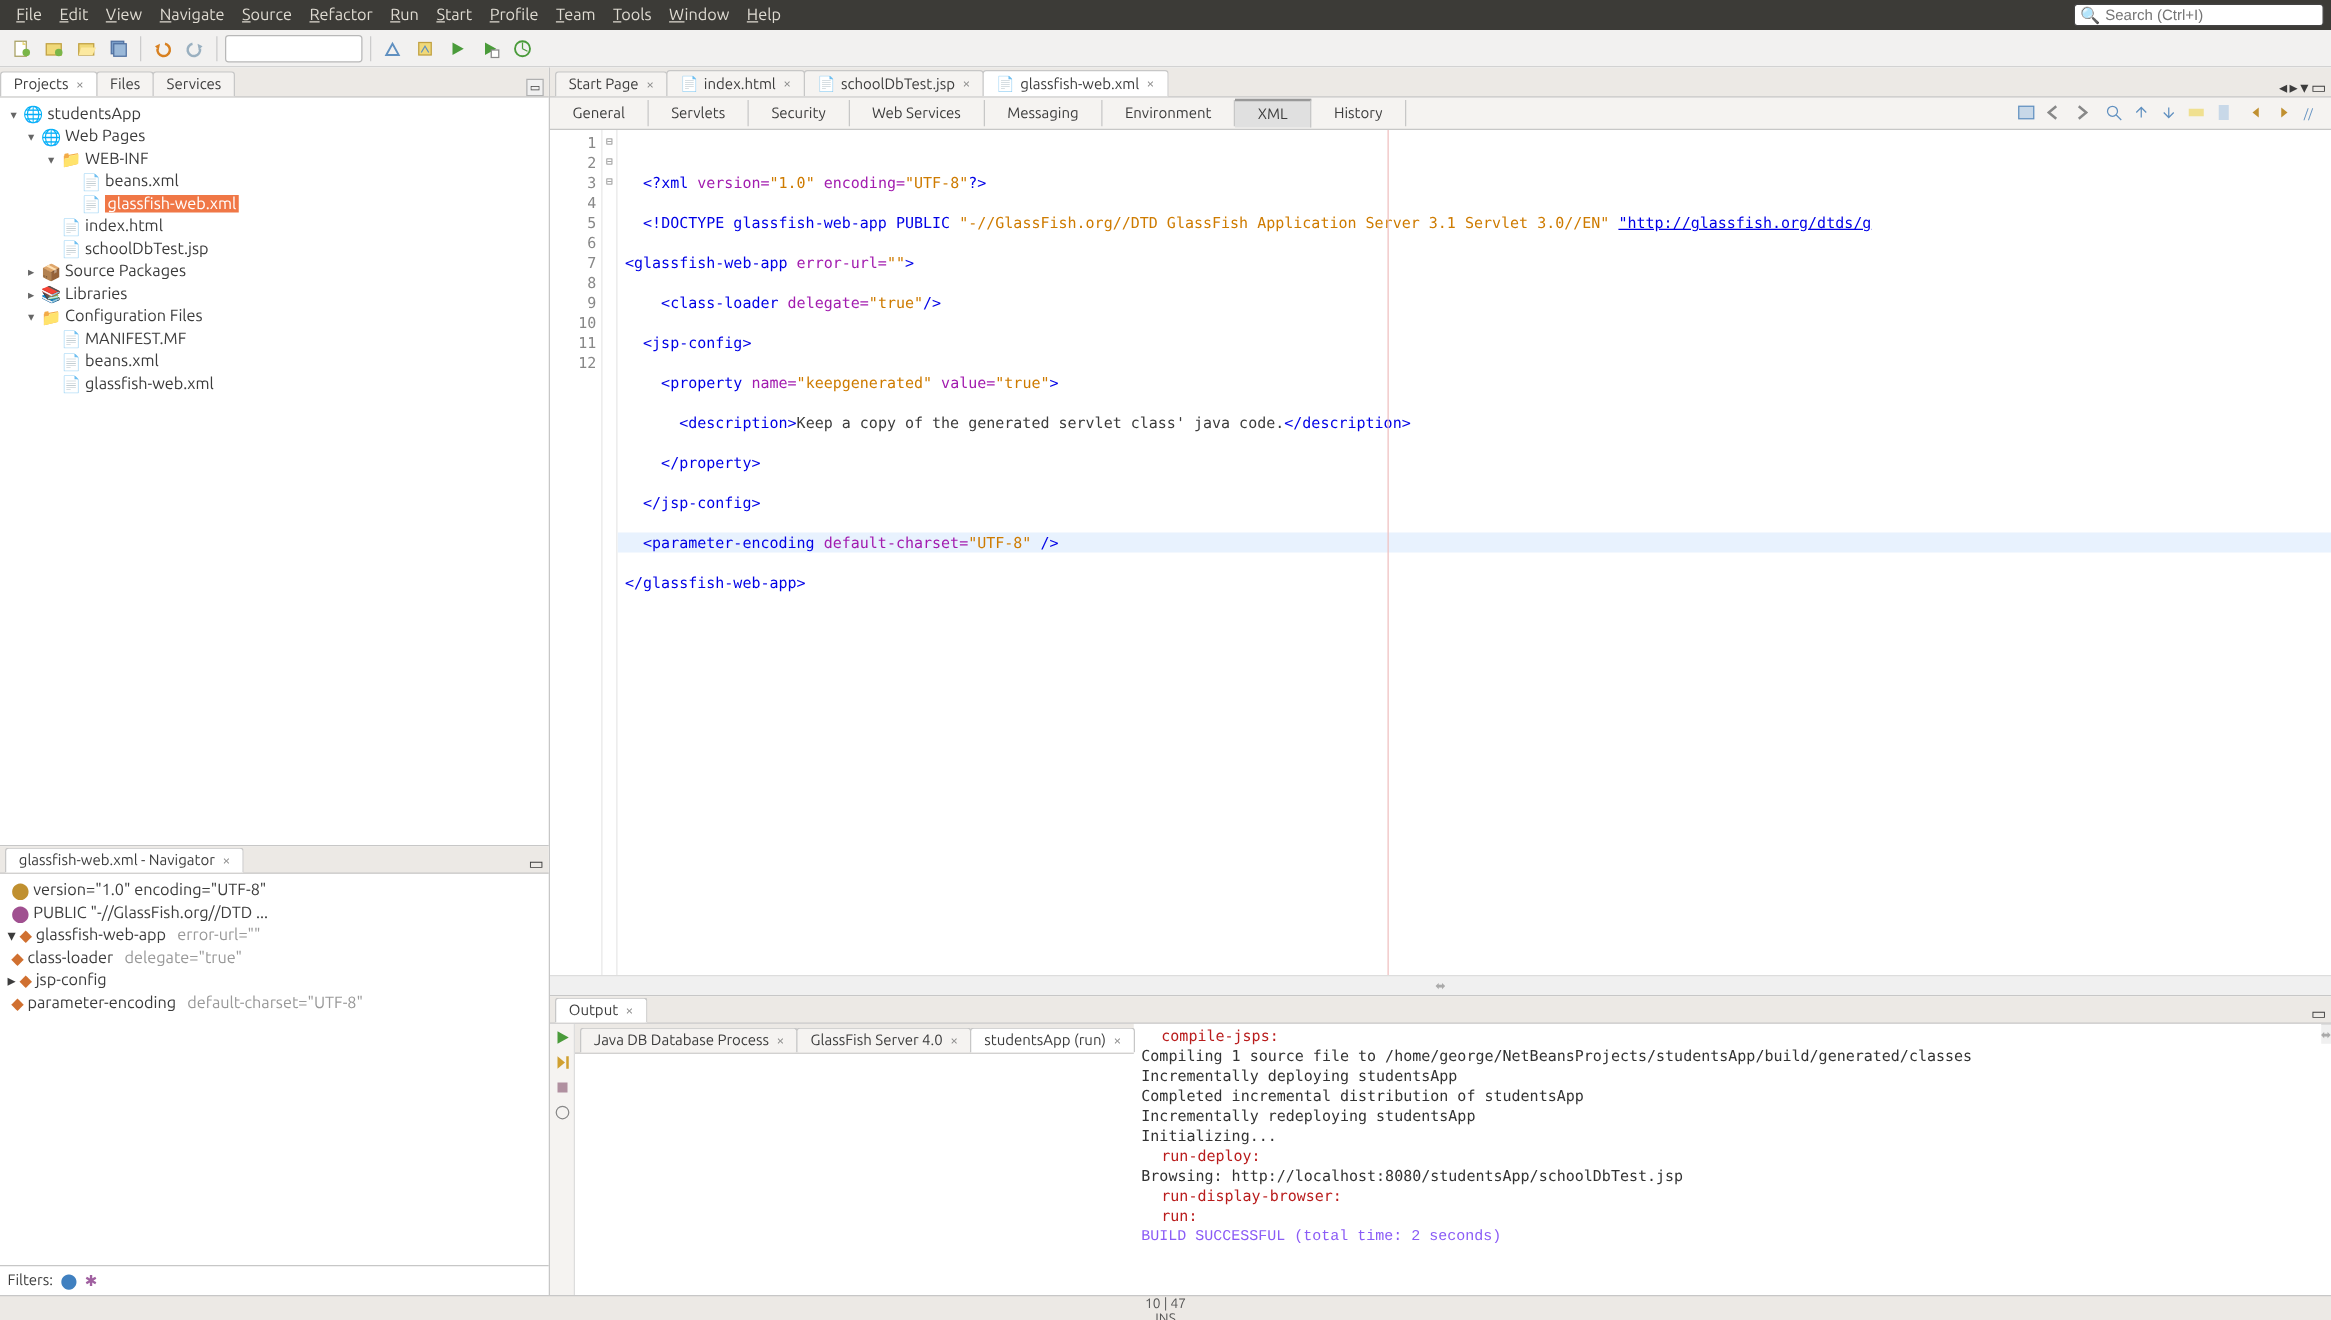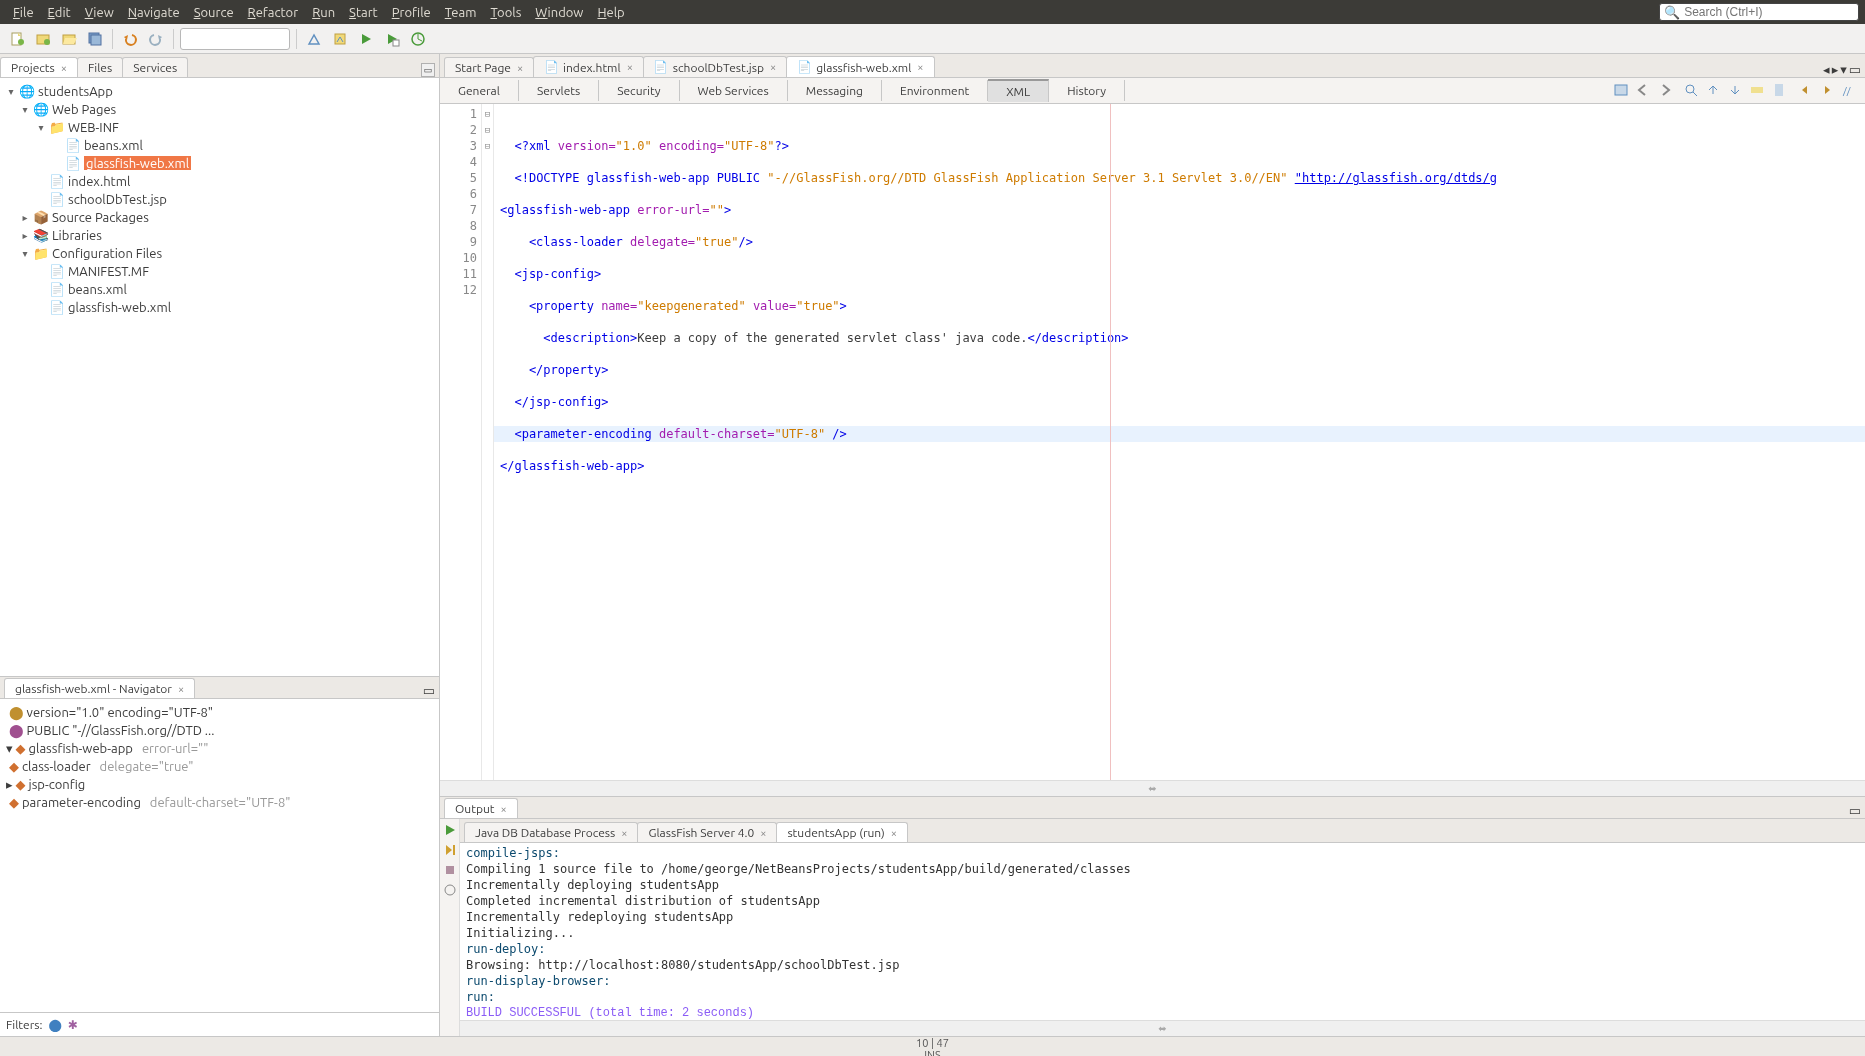--- a/index.html
+++ b/index.html
@@ -56,21 +56,21 @@
 .attr-val { color: #ce7b00; }
 .str-lit { color: #ce7b00; }
 .link { color: #0000e6; text-decoration: underline; }
 .hscroll { height: 16px; border-top: 1px solid #ddd; background: #f0f0f0; display:flex; align-items:center; justify-content:center; color:#aaa; font-size:10px;}
 .output-section { height: 240px; border-top: 1px solid #c7c7c7; display: flex; flex-direction: column; }
 .output-header { background: #ece9e5; border-bottom: 1px solid #c7c7c7; height: 22px; display: flex; align-items: flex-end; padding-left: 4px; }
 .output-tabs { display: flex; background: #ece9e5; border-bottom: 1px solid #c7c7c7; height: 24px; align-items: flex-end; padding-left: 18px; position: relative; }
 .output-sidebar { width: 20px; background: #f5f3f1; border-right: 1px solid #ddd; display: flex; flex-direction: column; gap: 6px; padding: 4px 0; align-items: center; }
 .output-sidebar .ob { width: 14px; height: 14px; }
 .output-console { flex: 1; font-family: "DejaVu Sans Mono", monospace; font-size: 12px; line-height: 16px; padding: 2px 6px; overflow: auto; background: #fff; }
-.output-console .grey { color: #0c4a6e; }
+.output-console .grey { color: #b91c1c; margin-left: 16px; }
 .output-console .green { color: #8b5cf6; font-family: Liberation Mono, monospace; }
 .output-console .black { color: #333; }
 .statusbar { height: 20px; background: #ece9e5; border-top: 1px solid #c7c7c7; display: flex; align-items: center; padding: 0 8px; font-size: 11px; color: #555; flex-direction: column; }
 .statusbar .sp { flex: 1; }
 .margin-line { position: absolute; top:0; bottom:0; left: 616px; width:1px; background:#f0c0c0; }
 svg { display: block; }
 </style>
 </head>
 <body>
 
@@ -466,21 +466,21 @@
               <svg width="14" height="14">
                 <rect x="3" y="3" width="8" height="8" fill="#b090a0"></rect>
               </svg>
             </div>
           <div class="ob">
               <svg width="14" height="14">
                 <circle cx="7" cy="7" r="5" fill="none" stroke="#888"></circle>
               </svg>
             </div>
         </div>
-        <div style="flex:1;display:flex;flex-direction:column;">
+        <div style="flex:1;display:flex;flex-direction:row;">
           <div class="output-tabs" style="padding-left:4px;">
             <div class="panel-tab">
                 <span>Java DB Database Process</span>
                 <span class="close-x">×</span>
               </div>
             <div class="panel-tab">
                 <span>GlassFish Server 4.0</span>
                 <span class="close-x">×</span>
               </div>
             <div class="panel-tab active">

